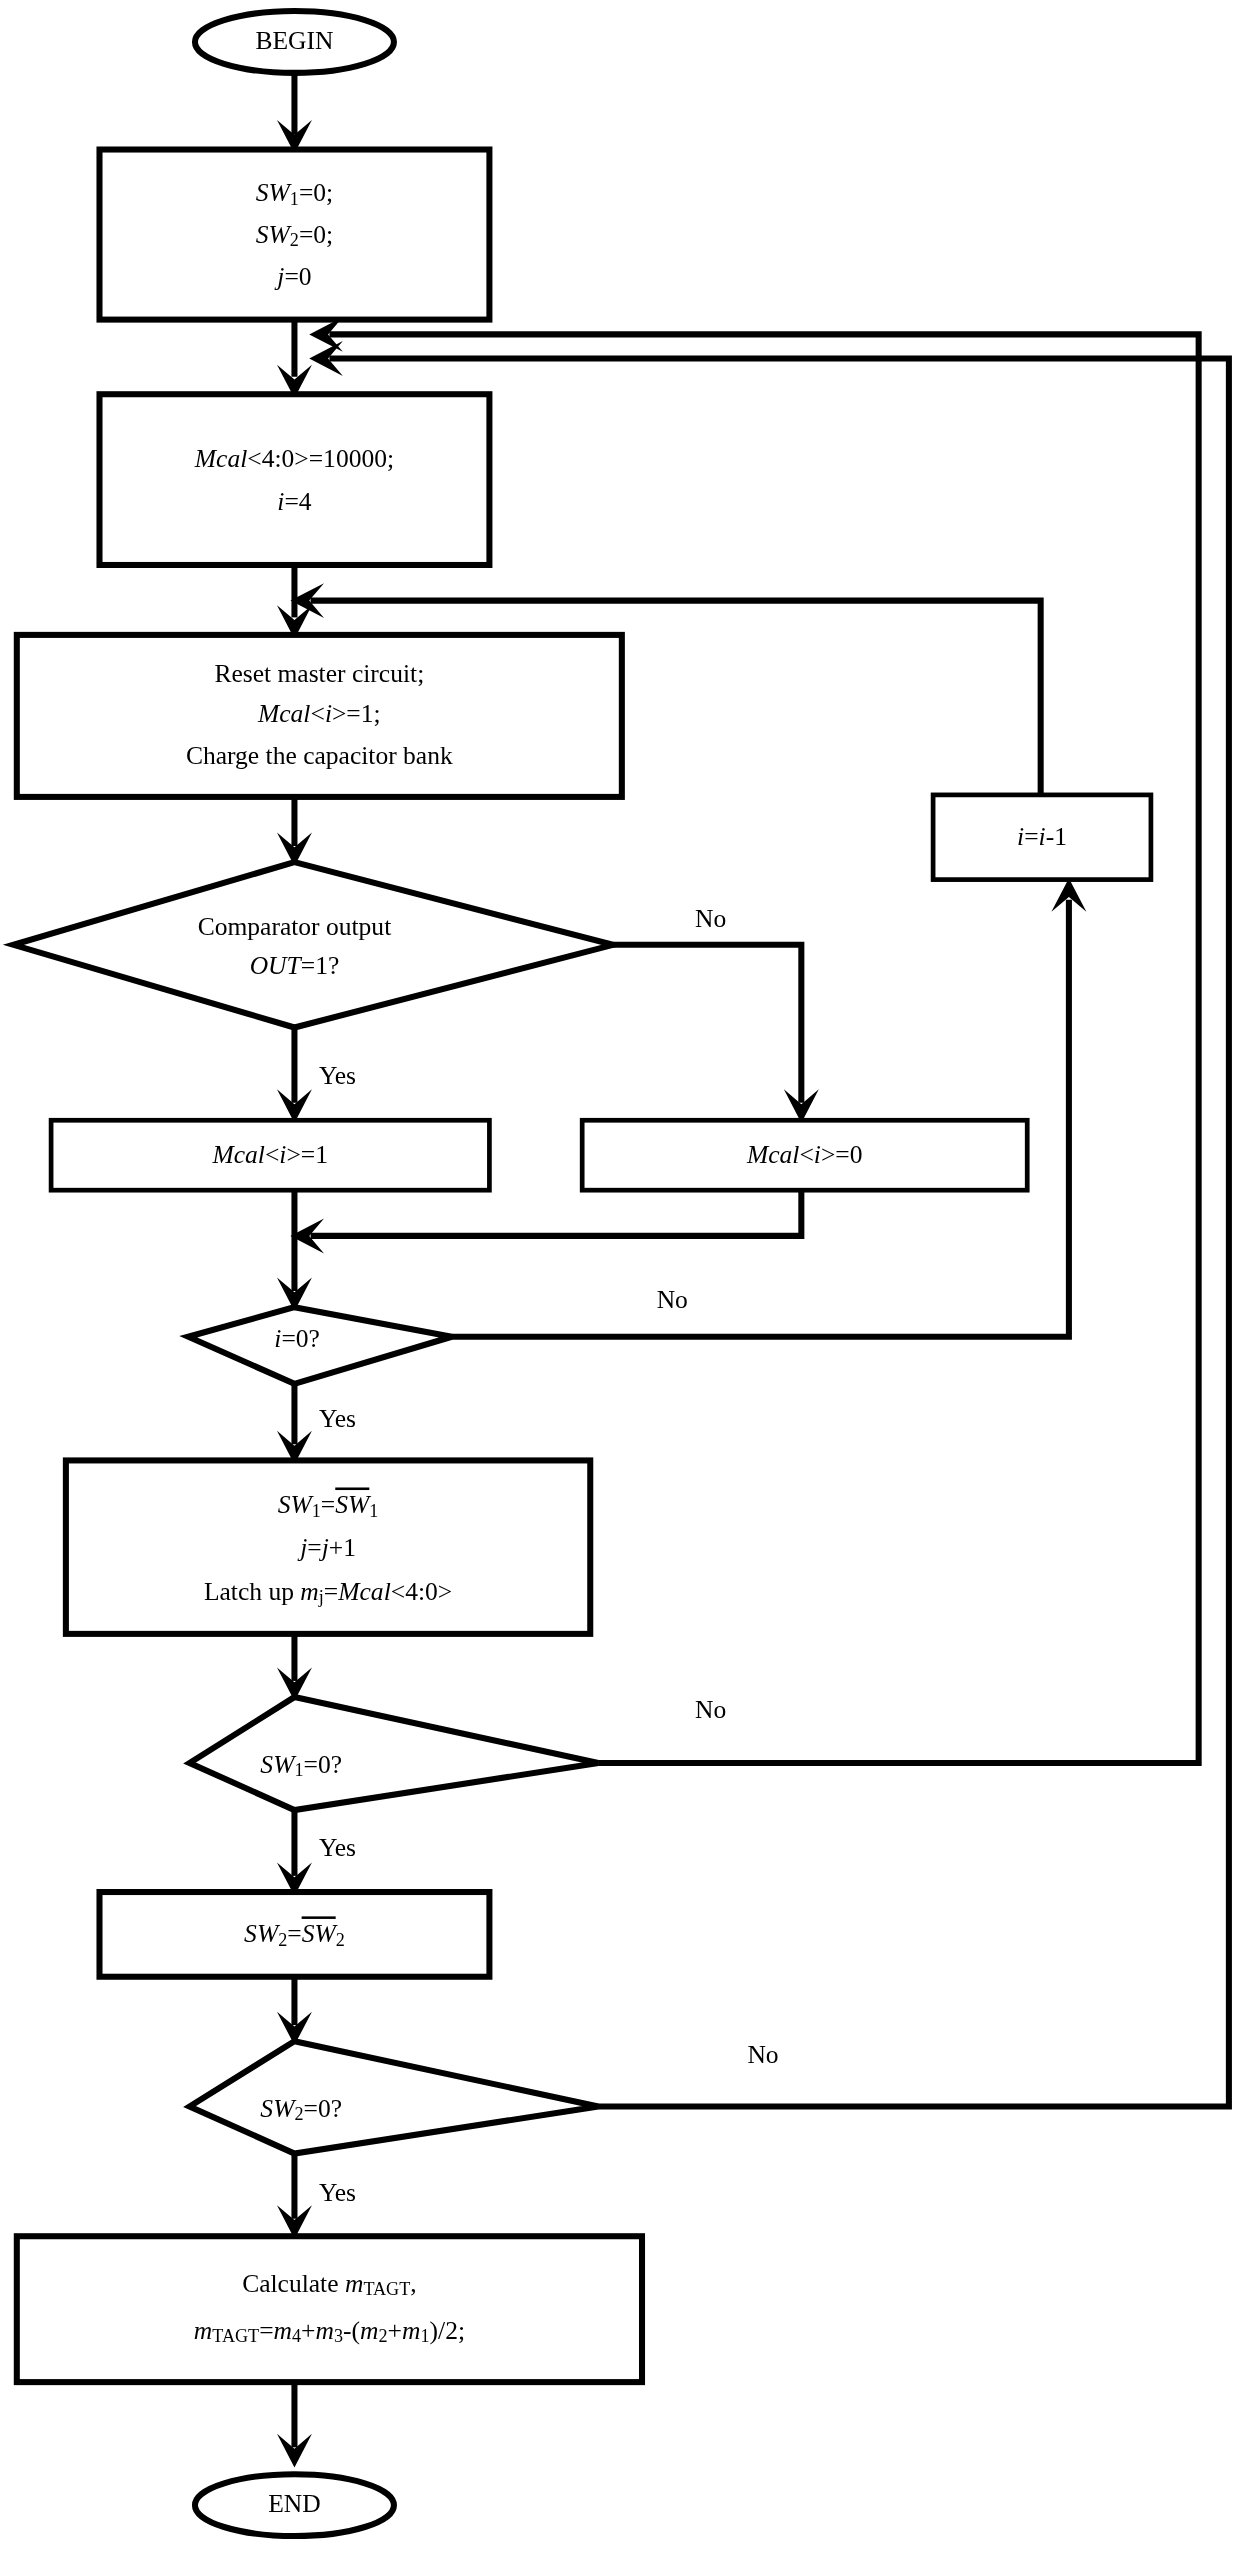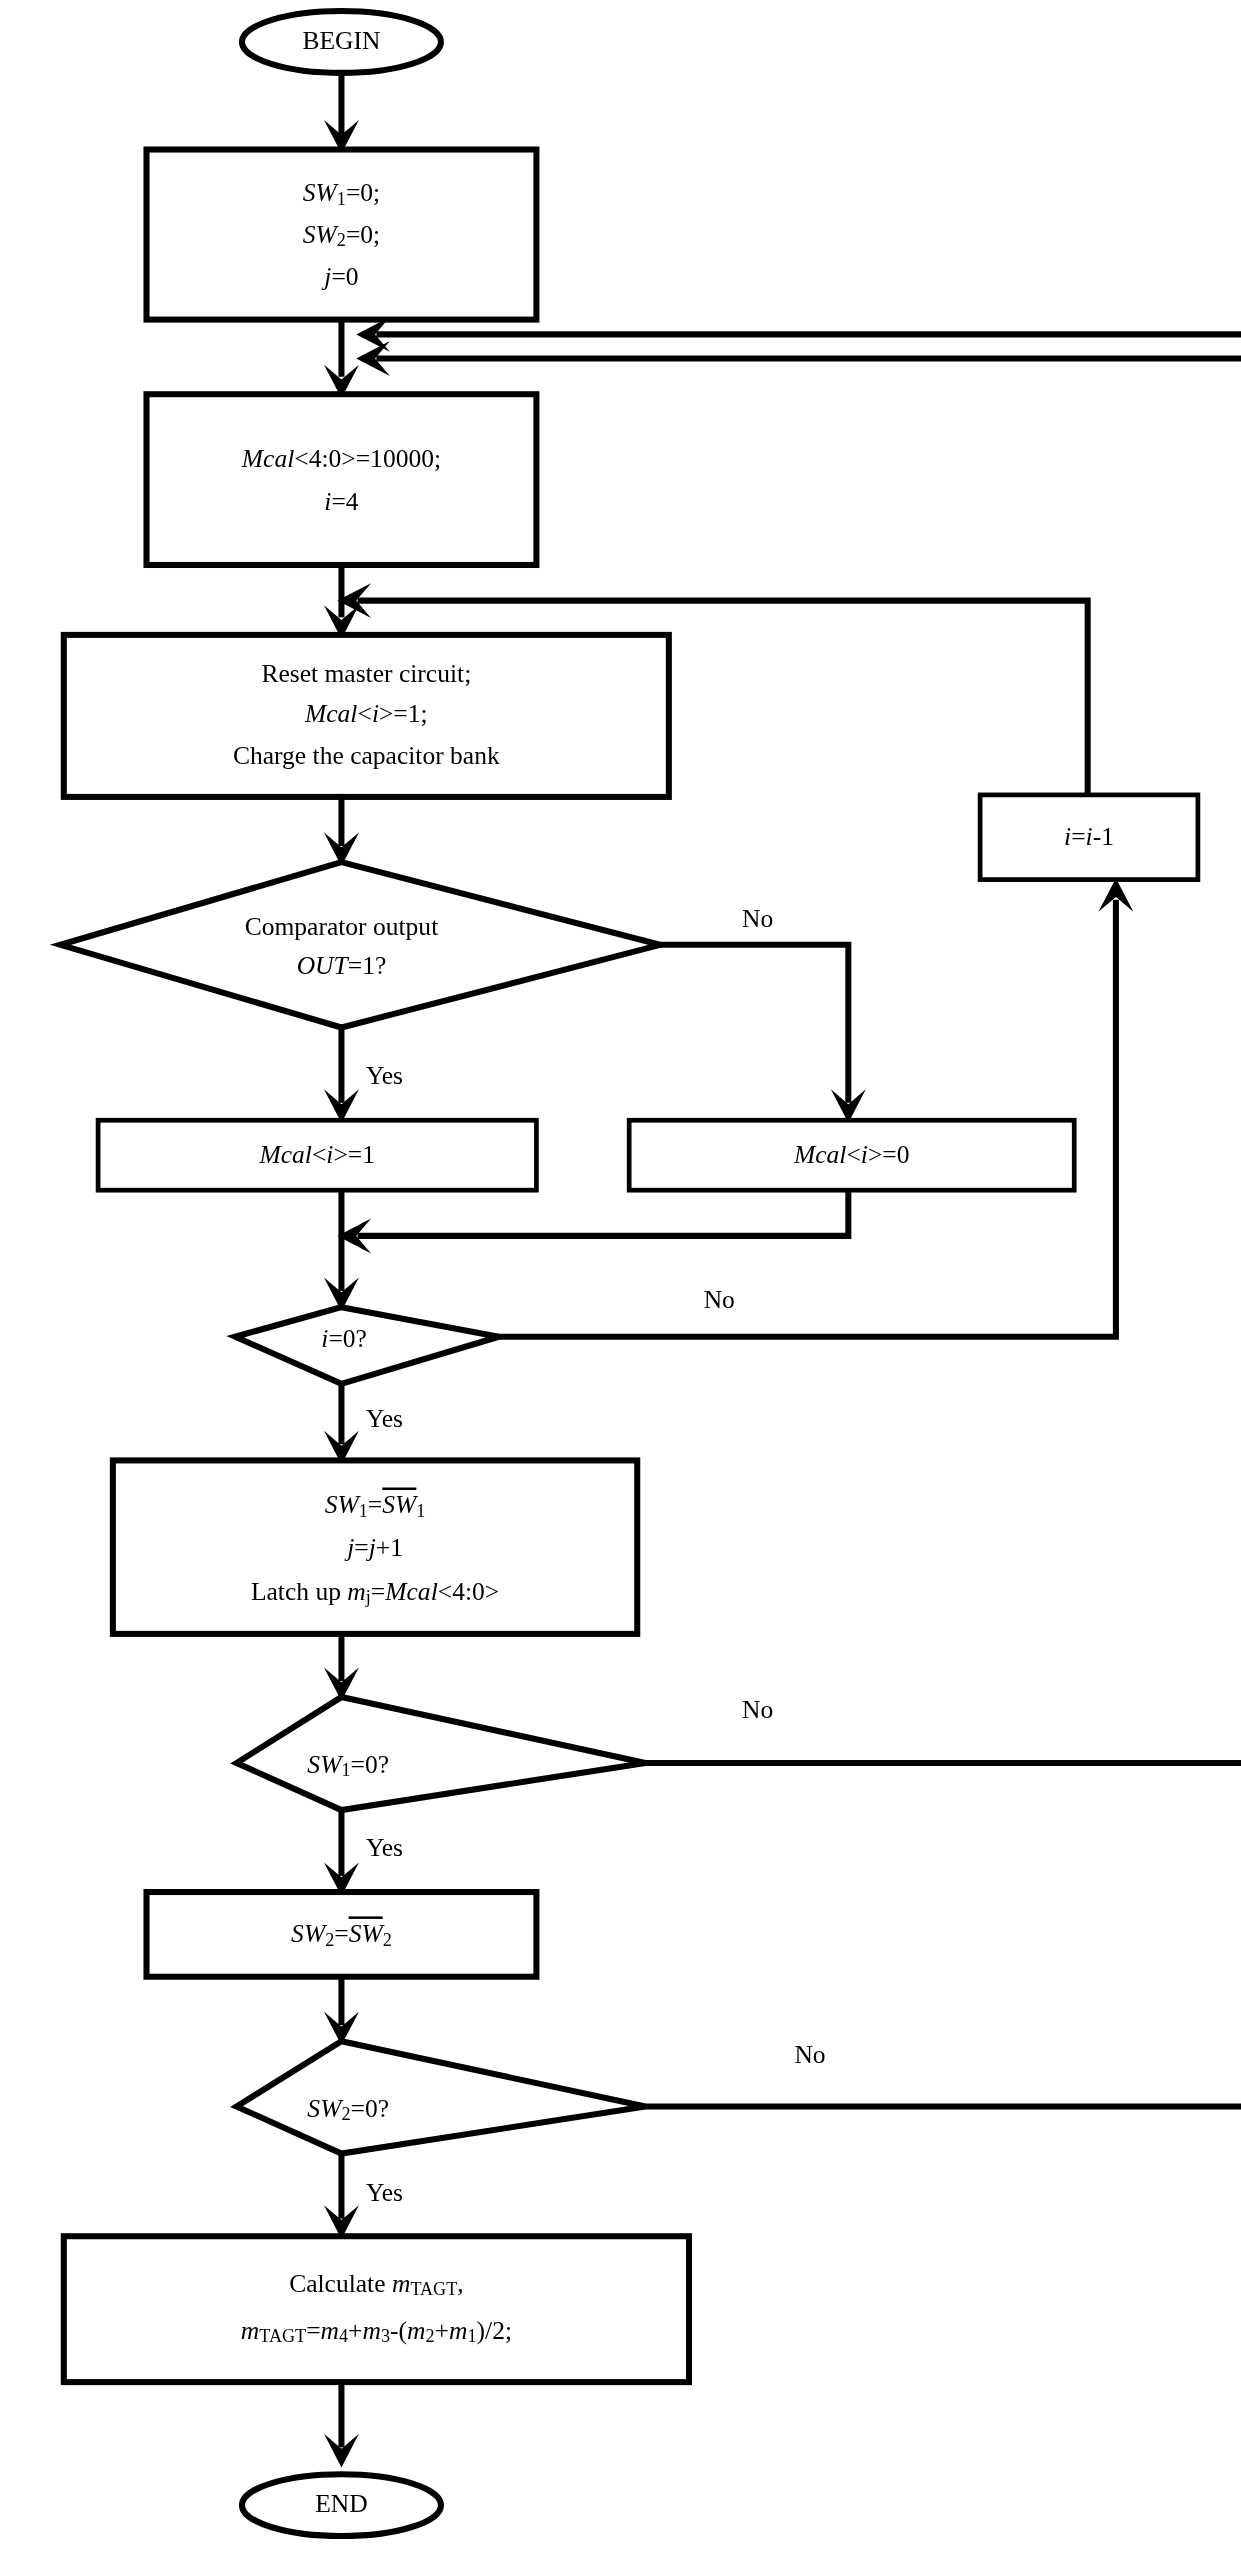--- a/index.html
+++ b/index.html
@@ -6,21 +6,20 @@
     margin: 0;
     padding: 0;
     background: #ffffff;
   }
   #flowchart-root {
     position: relative;
     width: 1192px;
     height: 2576px;
     background: #ffffff;
     font-family: "Liberation Serif", "DejaVu Serif", serif;
-    margin-left: 47px;
   }
   svg#flow-svg {
     display: block;
     width: 1241px;
     height: 2576px;
   }
   .node-shape {
     fill: #ffffff;
     stroke: #000000;
     stroke-width: 9;

